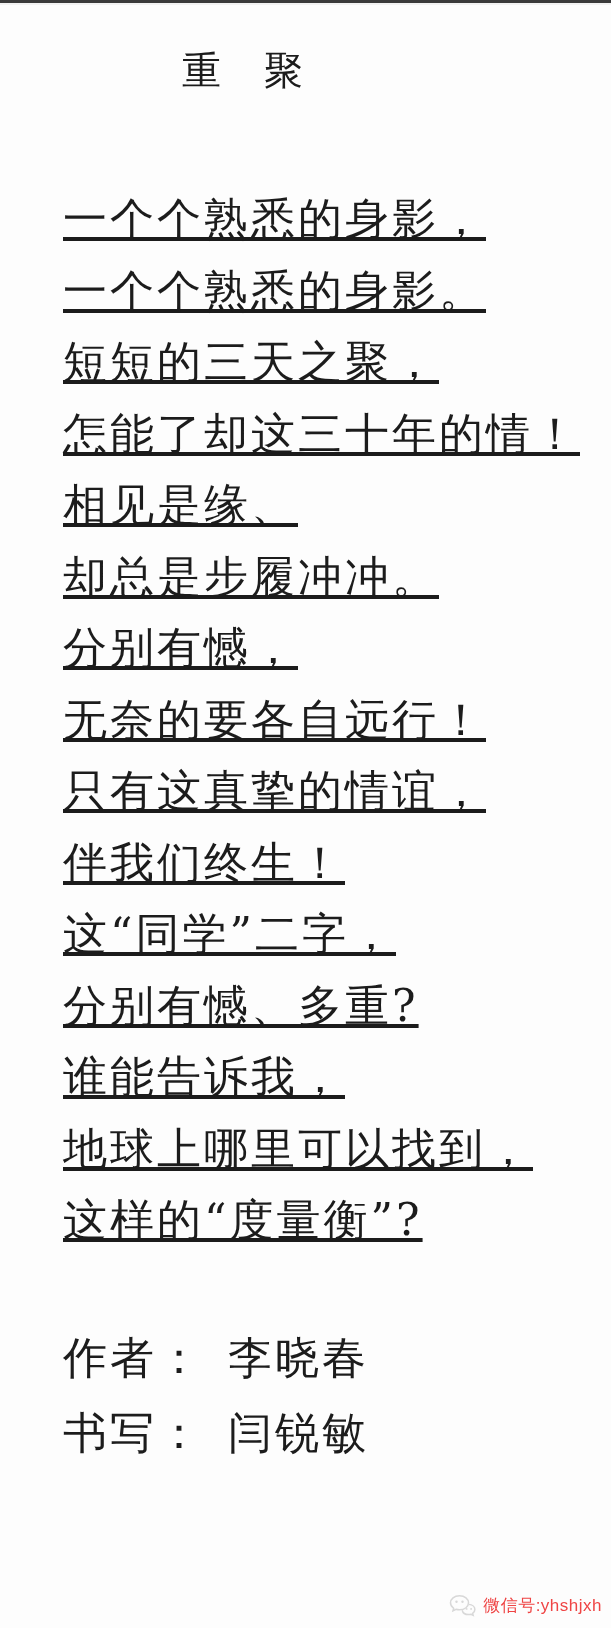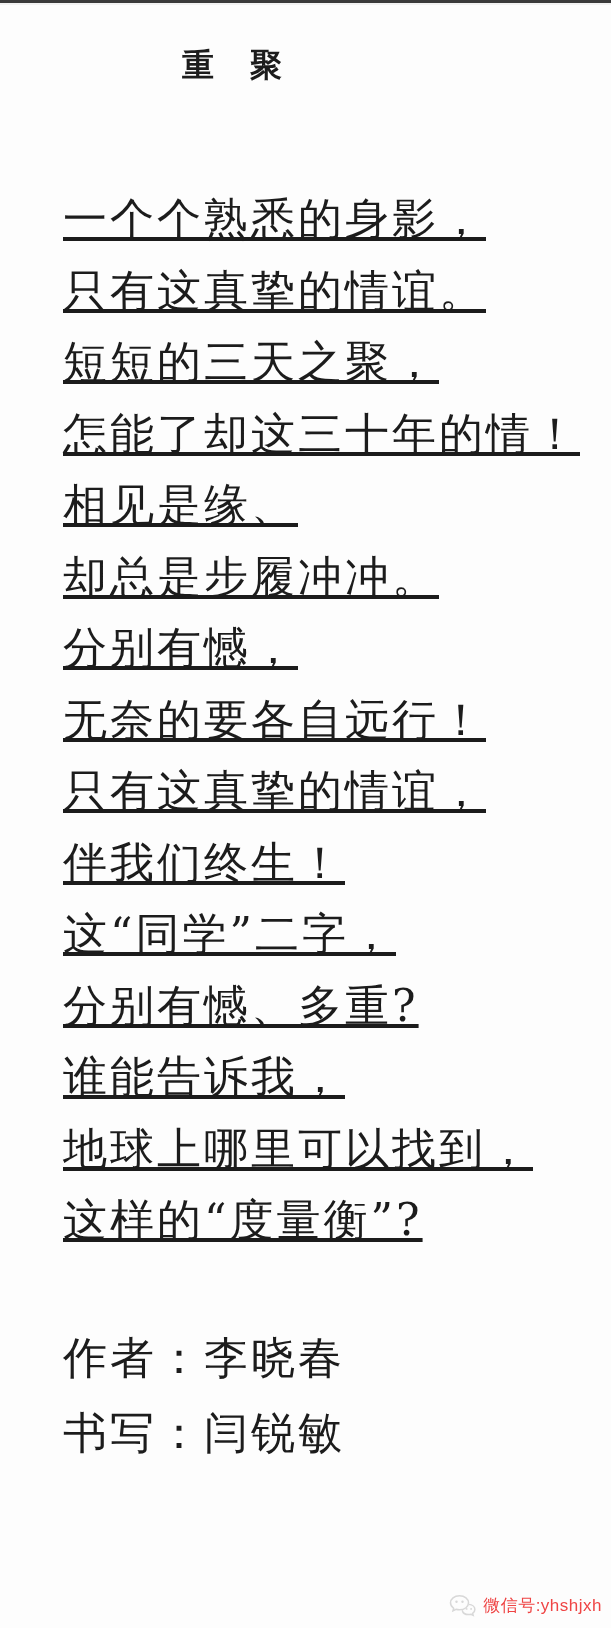--- a/index.html
+++ b/index.html
@@ -31,22 +31,22 @@
     left: 0;
     width: 611px;
     height: 2px;
     background: #f2f2f2;
   }
 
   .title {
     position: absolute;
     left: 182px;
     top: 44px;
-    font-size: 32px;
-    font-weight: bold;
+    font-size: 39px;
+    font-weight: normal;
     letter-spacing: 2px;
     white-space: nowrap;
   }
 
   .poem {
     position: absolute;
     left: 63px;
     top: 183px;
     font-size: 44px;
     line-height: 71.5px;
@@ -57,21 +57,21 @@
 
   .credits {
     position: absolute;
     left: 63px;
     top: 1320px;
     font-size: 44px;
     line-height: 75px;
     letter-spacing: 3px;
     white-space: nowrap;
   }
-  .credit-name { }
+  .credit-name { margin-left: 24px; }
 
   .watermark {
     position: absolute;
     right: 9px;
     bottom: 11px;
     display: flex;
     align-items: center;
     gap: 7px;
     color: #ef4444;
   }
@@ -85,21 +85,21 @@
 </head>
 <body>
 
 <div class="top-bar"></div>
 <div class="top-bar-shadow"></div>
 
 <h1 class="title">重　聚</h1>
 
 <div class="poem">
   <div class="line">一个个熟悉的身影，</div>
-  <div class="line">只有这真挚的情谊。</div>
+  <div class="line">一个个熟悉的身影。</div>
   <div class="line">短短的三天之聚，</div>
   <div class="line">怎能了却这三十年的情！</div>
   <div class="line">相见是缘、</div>
   <div class="line">却总是步履冲冲。</div>
   <div class="line">分别有憾，</div>
   <div class="line">无奈的要各自远行！</div>
   <div class="line">只有这真挚的情谊，</div>
   <div class="line">伴我们终生！</div>
   <div class="line">这“同学”二字，</div>
   <div class="line">分别有憾、多重?</div>

